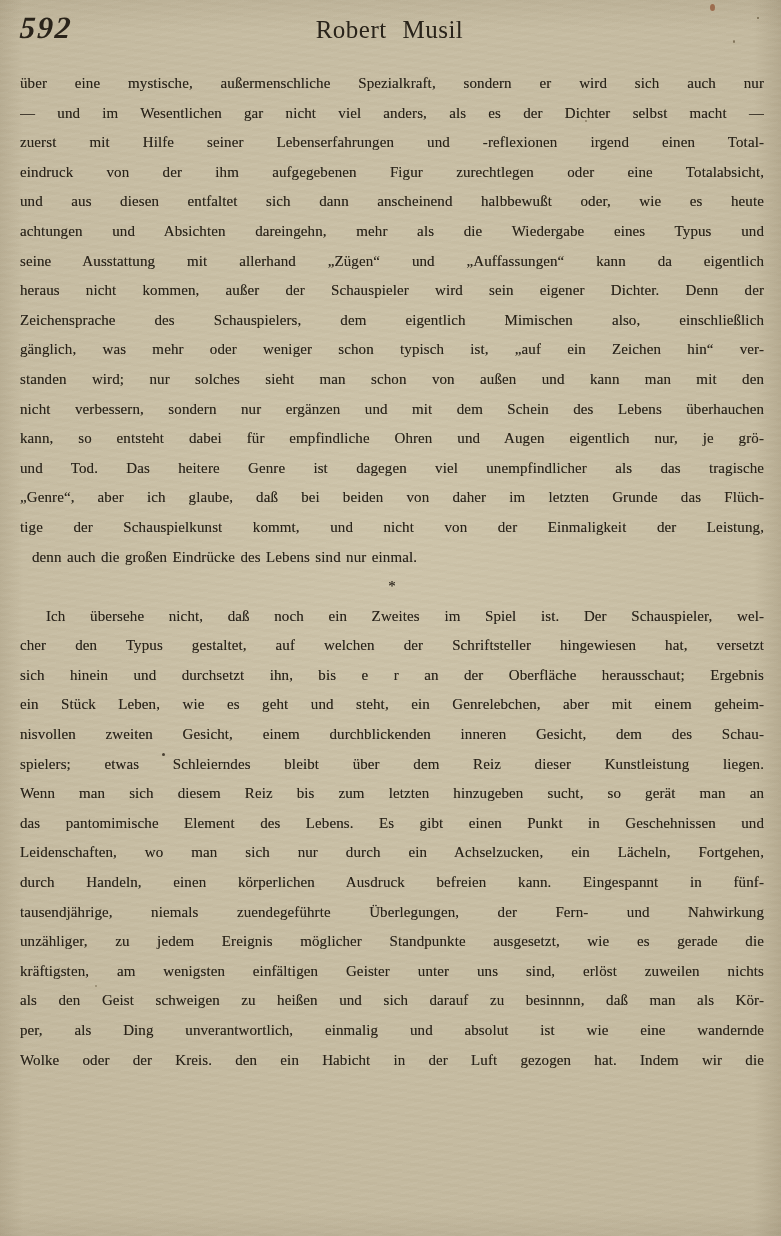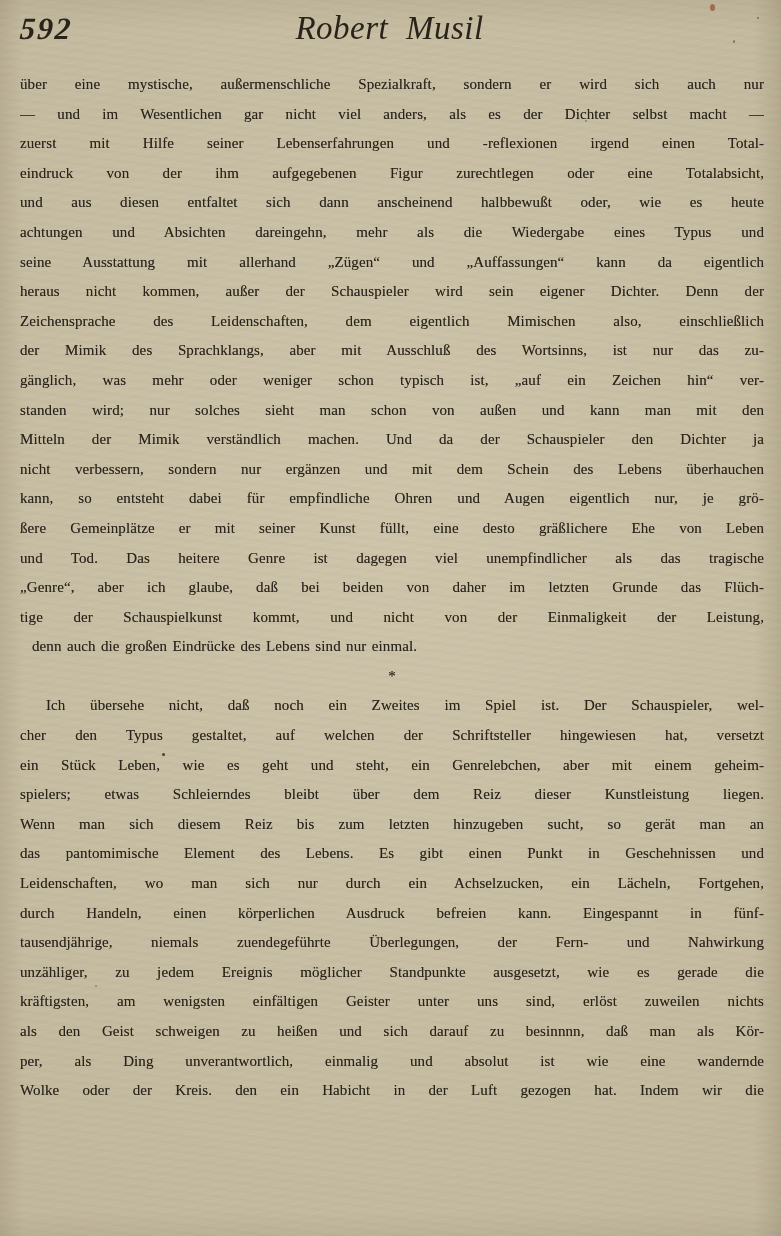--- a/index.html
+++ b/index.html
@@ -34,22 +34,21 @@
     grid-column: 1;
     justify-self: start;
     font-style: italic;
     font-weight: 600;
     font-size: 31px;
     letter-spacing: 2px;
     transform: skewX(-4deg);
   }
   .running-head {
     grid-column: 2;
-    font-style: italic;
-    font-size: 33px;
+    font-size: 25px;
     letter-spacing: 0.5px;
     word-spacing: 9px;
   }
   .body-text {
     margin-top: 23px;
     padding: 0 17px 0 20px;
     font-size: 15px;
     line-height: 29.6px;
     letter-spacing: 0.1px;
     word-spacing: 1.5px;
@@ -98,38 +97,37 @@
 
   <div class="body-text">
     <div class="line">über eine mystische, außermenschliche Spezialkraft, sondern er wird sich auch nur</div>
     <div class="line">— und im Wesentlichen gar nicht viel anders, als es der Dichter selbst macht —</div>
     <div class="line">zuerst mit Hilfe seiner Lebenserfahrungen und -reflexionen irgend einen Total-</div>
     <div class="line">eindruck von der ihm aufgegebenen Figur zurechtlegen oder eine Totalabsicht,</div>
     <div class="line">und aus diesen entfaltet sich dann anscheinend halbbewußt oder, wie es heute</div>
     <div class="line">achtungen und Absichten dareingehn, mehr als die Wiedergabe eines Typus und</div>
     <div class="line">seine Ausstattung mit allerhand „Zügen“ und „Auffassungen“ kann da eigentlich</div>
     <div class="line">heraus nicht kommen, außer der Schauspieler wird sein eigener Dichter. Denn der</div>
-    <div class="line">Zeichensprache des Leidenschaften, dem eigentlich Mimischen also, einschließlich</div>
-    <div class="line">der Mimik des Sprachklangs, aber mit Ausschluß des Wortsinns, ist nur das zu-</div>
+    <div class="line">Zeichensprache des Schauspielers, dem eigentlich Mimischen also, einschließlich</div>
     <div class="line">gänglich, was mehr oder weniger schon typisch ist, „auf ein Zeichen hin“ ver-</div>
     <div class="line">standen wird; nur solches sieht man schon von außen und kann man mit den</div>
-    <div class="line">Mitteln der Mimik verständlich machen. Und da der Schauspieler den Dichter ja</div>
     <div class="line">nicht verbessern, sondern nur ergänzen und mit dem Schein des Lebens überhauchen</div>
     <div class="line">kann, so entsteht dabei für empfindliche Ohren und Augen eigentlich nur, je grö-</div>
-    <div class="line">ßere Gemeinplätze er mit seiner Kunst füllt, eine desto gräßlichere Ehe von Leben</div>
     <div class="line">und Tod.  Das heitere Genre ist dagegen viel unempfindlicher als das tragische</div>
     <div class="line">„Genre“, aber ich glaube, daß bei beiden von daher im letzten Grunde das Flüch-</div>
     <div class="line">tige der Schauspielkunst kommt, und nicht von der Einmaligkeit der Leistung,</div>
     <div class="line para-last">denn auch die großen Eindrücke des Lebens sind nur einmal.</div>
 
     <div class="line sep">*</div>
 
     <div class="line indent">Ich übersehe nicht, daß noch ein Zweites im Spiel ist.  Der Schauspieler, wel-</div>
     <div class="line">cher den Typus gestaltet, auf welchen der Schriftsteller hingewiesen hat,  versetzt</div>
+    <div class="line">sich hinein und durchsetzt ihn, bis e r an der Oberfläche  herausschaut;  Ergebnis</div>
     <div class="line">ein Stück Leben, wie es geht und steht, ein Genrelebchen, aber mit einem geheim-</div>
+    <div class="line">nisvollen zweiten Gesicht, einem durchblickenden inneren Gesicht, dem des Schau-</div>
     <div class="line">spielers;  etwas Schleierndes bleibt über dem Reiz dieser Kunstleistung liegen.</div>
     <div class="line">Wenn man sich diesem Reiz bis  zum  letzten  hinzugeben  sucht,  so gerät man an</div>
     <div class="line">das pantomimische Element des Lebens.  Es gibt einen Punkt in Geschehnissen und</div>
     <div class="line">Leidenschaften, wo man sich nur durch ein Achselzucken, ein Lächeln, Fortgehen,</div>
     <div class="line">durch Handeln, einen körperlichen Ausdruck befreien kann.  Eingespannt in fünf-</div>
     <div class="line">tausendjährige, niemals zuendegeführte Überlegungen, der Fern- und Nahwirkung</div>
     <div class="line">unzähliger, zu jedem Ereignis möglicher Standpunkte ausgesetzt, wie es gerade die</div>
     <div class="line">kräftigsten, am wenigsten einfältigen Geister unter uns sind, erlöst zuweilen nichts</div>
     <div class="line">als den Geist schweigen zu heißen und sich darauf zu besinnnn, daß man als Kör-</div>
     <div class="line">per, als Ding unverantwortlich, einmalig und absolut ist wie eine wandernde</div>

